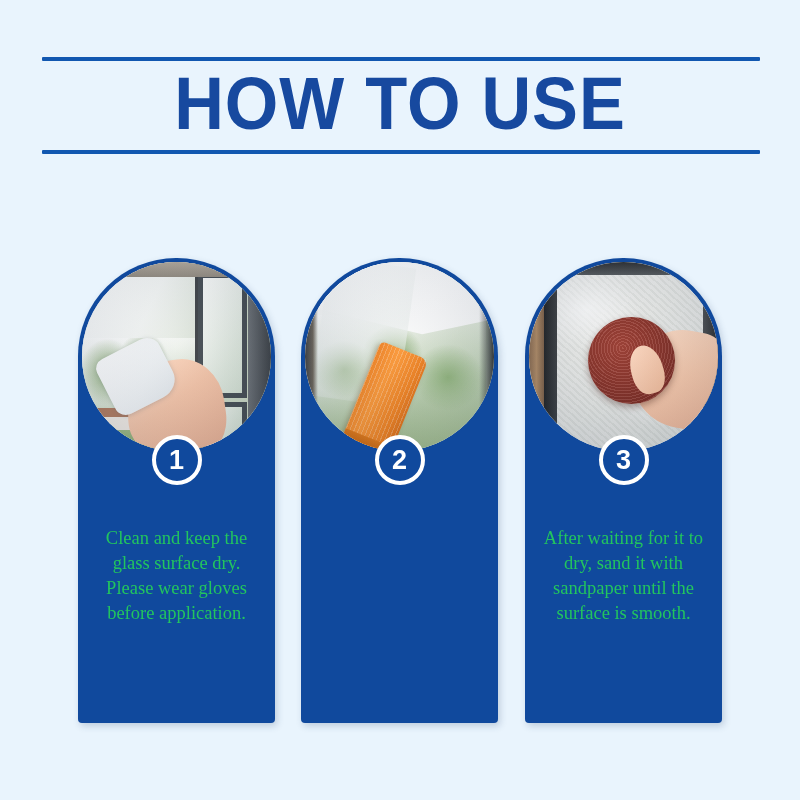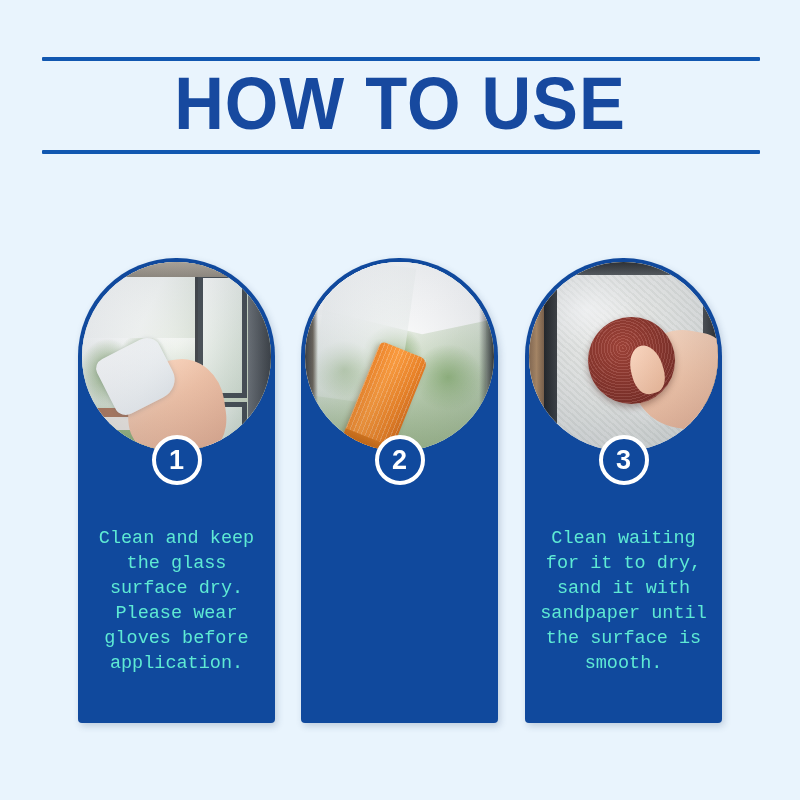--- a/index.html
+++ b/index.html
@@ -282,22 +282,22 @@
     text-align: center;
     user-select: none;
   }
 
   
   .caption {
     position: absolute;
     left: 10px;
     right: 10px;
     top: 268px;
-    color: #5eead4;
-    font-family: Liberation Mono, monospace;
+    color: #22c55e;
+    font-family: Liberation Serif, serif;
     font-size: 18.5px;
     line-height: 25px;
     text-align: center;
     user-select: none;
   }
 </style>
 </head>
 <body>
 
 <div id="header">
@@ -350,16 +350,16 @@
       <div class="ph3-framewood"></div>
       <div class="ph3-framedark"></div>
       <div class="ph3-frametop"></div>
       <div class="ph3-frameright"></div>
       <div class="ph3-hand"></div>
       <div class="ph3-disc"></div>
       <div class="ph3-finger"></div>
       <div class="glass-veil"></div>
     </div>
     <div class="badge">3</div>
-    <div class="caption">Clean waiting for it to dry, sand it with sandpaper until the surface is smooth.</div>
+    <div class="caption">After waiting for it to dry, sand it with sandpaper until the surface is smooth.</div>
   </div>
 
 </div>
 
 </body></html>

